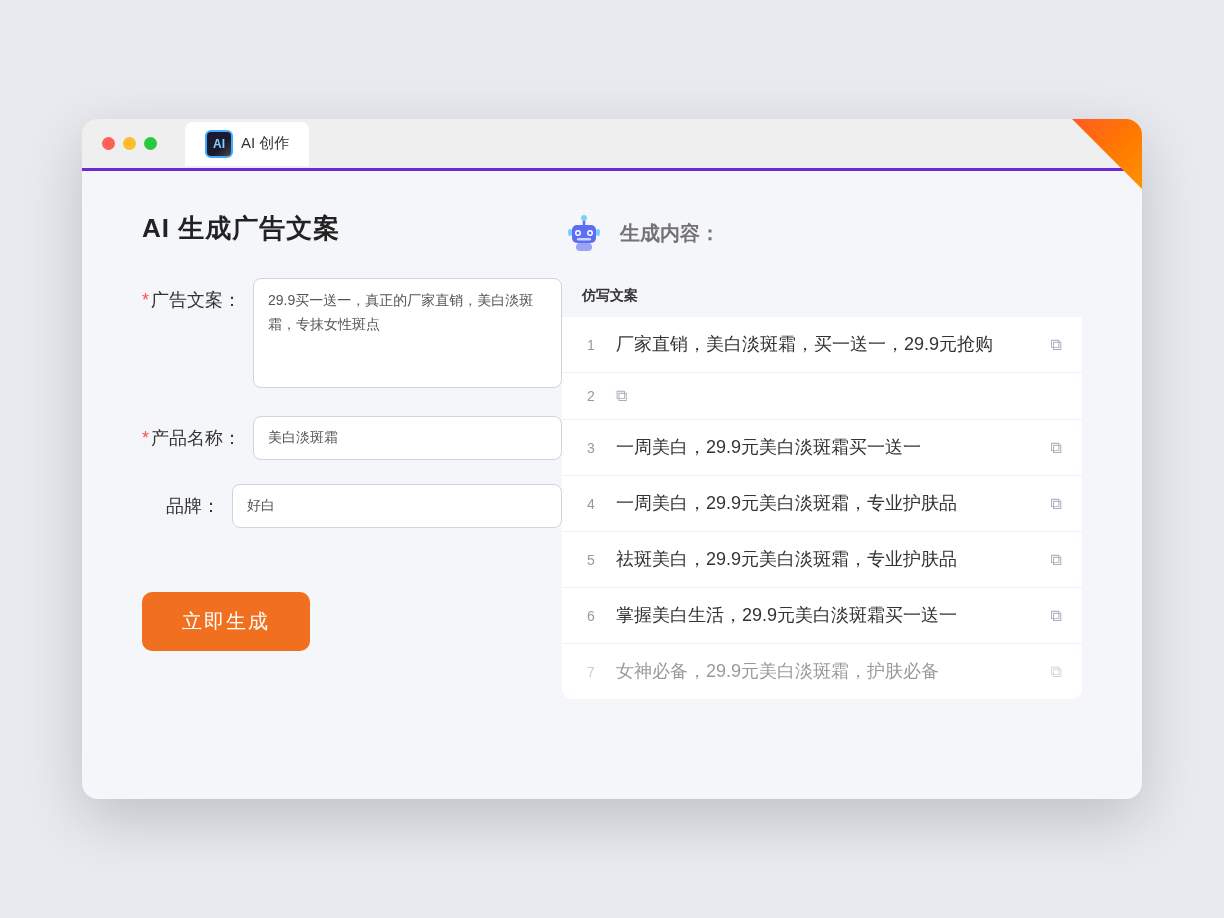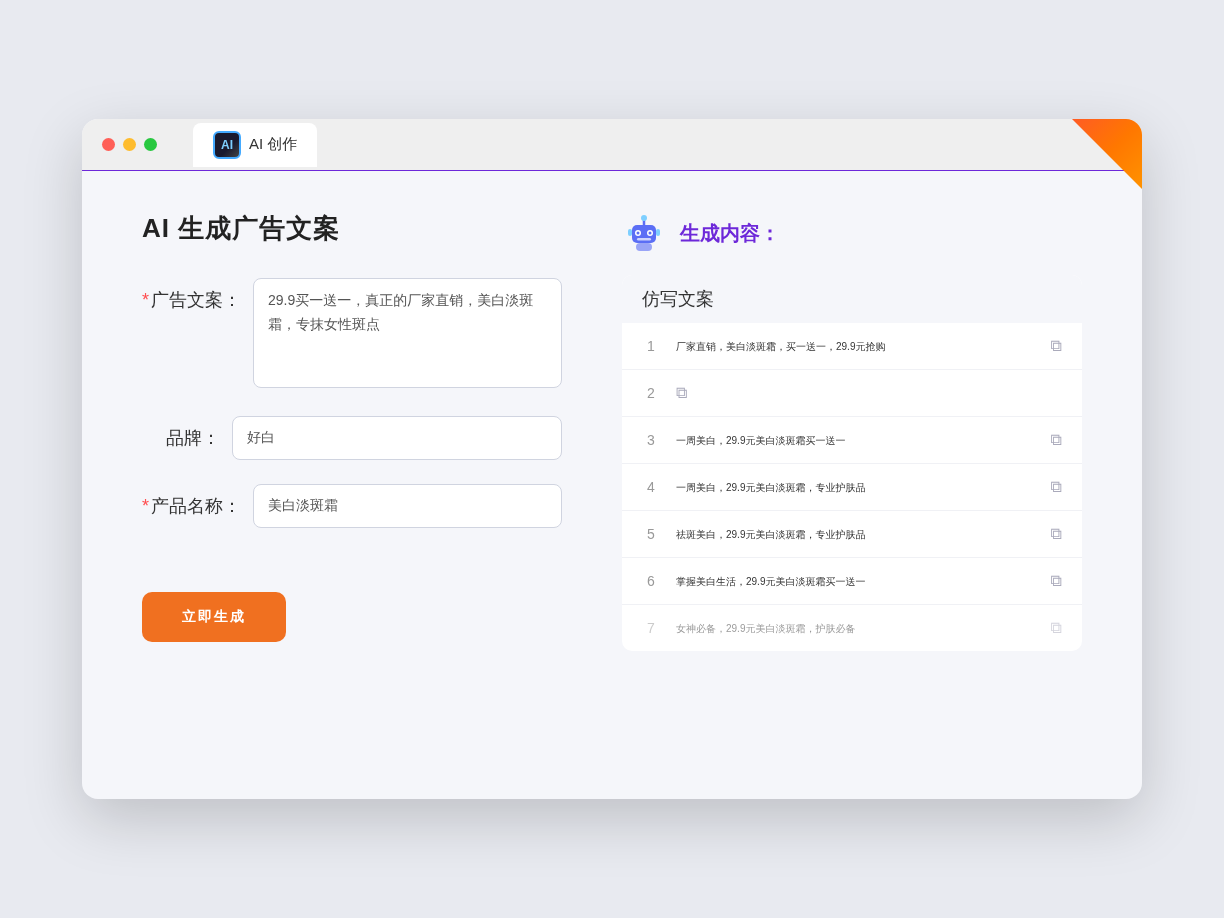--- a/index.html
+++ b/index.html
@@ -22,22 +22,22 @@
       position: relative;
     }
 
     
     .titlebar {
       background: #efefef;
       height: 52px;
       display: flex;
       align-items: center;
       padding: 0 20px;
-      border-bottom: 1px solid #6d28d9;
-      gap: 16px;
+      border-bottom: 3px solid #6d28d9;
+      gap: 8px;
     }
     .traffic-lights {
       display: flex;
       gap: 8px;
       align-items: center;
     }
     .traffic-light {
       width: 13px;
       height: 13px;
       border-radius: 50%;
@@ -70,21 +70,20 @@
       font-size: 12px;
       font-weight: bold;
       color: #7ecfff;
       border: 2px solid #4af;
     }
 
     
     .main-content {
       display: flex;
       padding: 40px 60px 40px 60px;
-      gap: 60px;
       min-height: 620px;
     }
 
     
     .left-panel {
       flex: 0 0 420px;
     }
 
     .page-title {
       font-size: 26px;
@@ -141,22 +140,22 @@
       height: 44px;
     }
 
     .generate-btn {
       margin-top: 40px;
       background: #f07020;
       color: #fff;
       border: none;
       border-radius: 10px;
       padding: 16px 40px;
-      font-size: 14px;
-      font-weight: 700;
+      font-size: 20px;
+      font-weight: 400;
       cursor: pointer;
       letter-spacing: 2px;
       transition: background 0.2s;
     }
 
     
     .right-panel {
       flex: 1;
       min-width: 0;
     }
@@ -175,35 +174,35 @@
     }
 
     .robot-svg {
       width: 44px;
       height: 44px;
     }
 
     .result-title {
       font-size: 20px;
       font-weight: 600;
-      color: #6d28d9;
+      color: #737373;
     }
 
     .result-table {
       width: 100%;
       border-radius: 10px;
       overflow: hidden;
       background: #fff;
     }
 
     .result-table-header {
       background: #f5f6fa;
       padding: 12px 20px;
-      font-size: 18px;
-      font-weight: 400;
+      font-size: 14px;
+      font-weight: 700;
       color: #333;
     }
 
     .result-row {
       display: flex;
       align-items: center;
       padding: 14px 20px;
       border-bottom: 1px solid #f0f1f5;
       gap: 16px;
     }
@@ -218,21 +217,21 @@
 
     .row-number {
       font-size: 14px;
       color: #999;
       min-width: 18px;
       text-align: center;
     }
 
     .row-text {
       flex: 1;
-      font-size: 10px;
+      font-size: 18px;
       color: #333;
       line-height: 1.5;
     }
 
     .copy-icon {
       color: #aab;
       font-size: 16px;
       cursor: pointer;
       flex-shrink: 0;
     }
@@ -289,34 +288,34 @@
           <span class="required-star">*</span><span>广告文案：</span>
         </div>
         <div class="form-input-area">
           <textarea class="form-input" style="">29.9买一送一，真正的厂家直销，美白淡斑霜，专抹女性斑点</textarea>
         </div>
       </div>
 
       
       <div class="form-row">
         <div class="form-label">
-          <span>品牌：</span>
+          <span class="required-star">*</span><span>产品名称：</span>
         </div>
         <div class="form-input-area">
-          <input type="text" class="form-input" value="好白" style="">
+          <input type="text" class="form-input" value="美白淡斑霜" style="">
         </div>
       </div>
 
       
       <div class="form-row">
         <div class="form-label">
-          <span class="required-star">*</span><span>产品名称：</span>
+          <span>品牌：</span>
         </div>
         <div class="form-input-area">
-          <input type="text" class="form-input" value="美白淡斑霜" style="">
+          <input type="text" class="form-input" value="好白" style="">
         </div>
       </div>
 
       
       <button class="generate-btn">立即生成</button>
     </div>
 
     <div class="right-panel">
       <div class="result-header">
 

